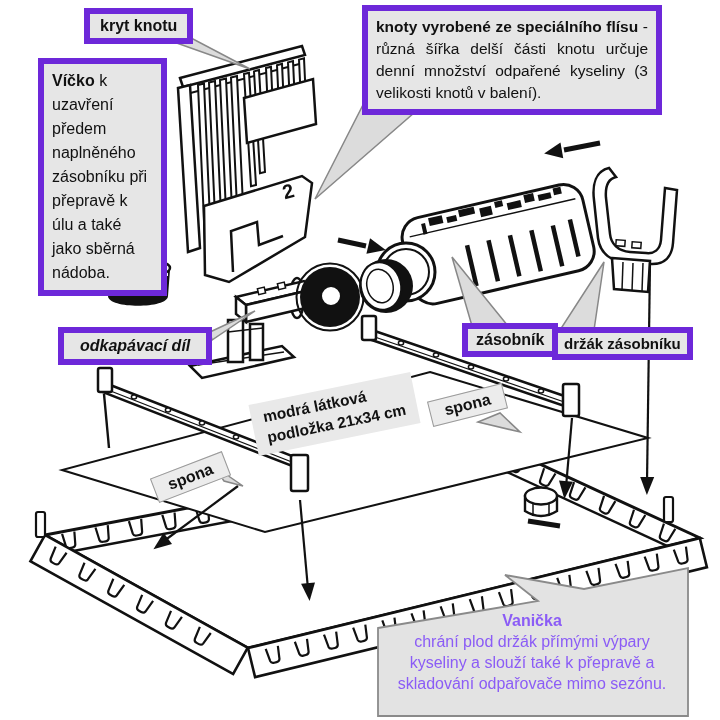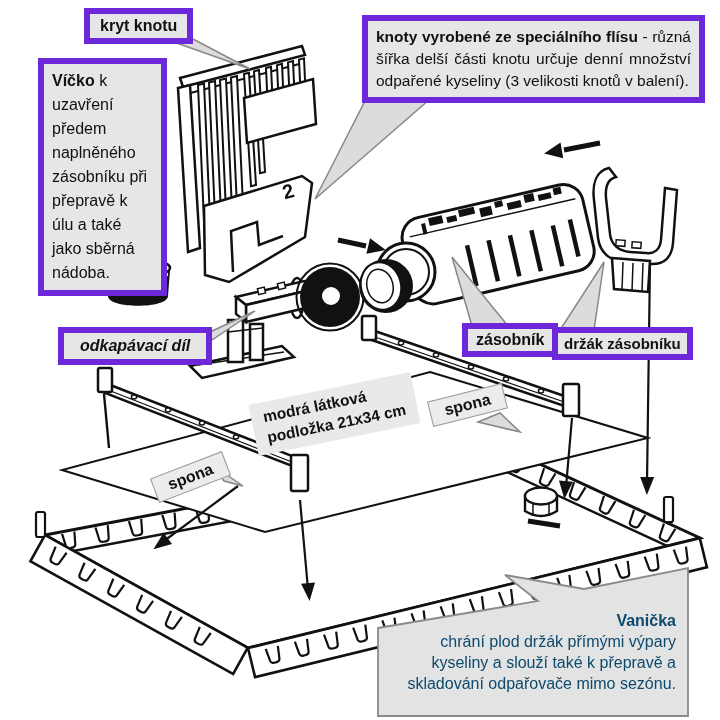--- a/index.html
+++ b/index.html
@@ -6,22 +6,22 @@
   .stage{position:relative;width:720px;height:720px;background:#fff;overflow:hidden;
          font-family:"Liberation Sans",sans-serif;color:#111;}
   svg.art{position:absolute;left:0;top:0;z-index:1;}
   .callout{position:absolute;z-index:2;background:#e6e6e6;border:6px solid #6d28d9;
            color:#111;box-sizing:border-box;}
   .lbl{font-weight:bold;font-size:16px;white-space:nowrap;padding:3px 10px;}
   .spona{background:#ececec;border:1.5px solid #9a9a9a;font-weight:bold;font-size:16px;
          white-space:nowrap;padding:3px 14px;}
   .textbox{font-size:15.5px;line-height:1.42;padding:5px 8px;}
   .noborder{border:none;background:#e9e9e9;}
-  .vanicka-text{position:absolute;z-index:2;text-align:right;font-size:16px;line-height:1.32;
-                color:#0c4a6e;background:transparent;}
+  .vanicka-text{position:absolute;z-index:2;text-align:center;font-size:16px;line-height:1.32;
+                color:#8b5cf6;background:transparent;}
   .vanicka-text b{display:block;}
   b.inlinebold{font-weight:bold;}
   .slotrow use{stroke:#111;stroke-width:2.2;fill:#fff;}
   .thin{stroke:#111;stroke-width:1.5;fill:none;}
 </style>
 </head>
 <body>
 
 <div class="stage">
 
@@ -255,21 +255,21 @@
     <path d="M214,466 L224,481 L243,486 Z"></path>
     <path d="M478,422 L500,413 L520,432 Z"></path>
     <path d="M210,332 L212,340 L255,311 Z"></path>
   </g>
 </svg>
 
 <div class="callout lbl" style="left:84px;top:8px;">kryt knotu</div>
 
 <div class="callout textbox" style="left:38px;top:58px;width:129px;min-height:178px;font-size:16px;line-height:1.5;"><b class="inlinebold">Víčko</b><span> k uzavření předem naplněného zásobníku při přepravě k úlu a také jako sběrná nádoba.</span></div>
 
-<div class="callout textbox" style="left:362px;top:5px;width:343px;text-align:justify;margin-top:10px;"><b class="inlinebold">knoty vyrobené ze speciálního flísu</b><span> - různá šířka delší části knotu určuje denní množství odpařené kyseliny (3 velikosti knotů v balení).</span></div>
+<div class="callout textbox" style="left:362px;top:5px;width:300px;text-align:justify;"><b class="inlinebold">knoty vyrobené ze speciálního flísu</b><span> - různá šířka delší části knotu určuje denní množství odpařené kyseliny (3 velikosti knotů v balení).</span></div>
 
 <div class="callout lbl" style="left:58px;top:327px;padding:4px 16px;font-style:italic;">odkapávací díl</div>
 
 <div class="callout lbl" style="left:552px;top:327px;padding:2px 6px;font-size:15px;">držák zásobníku</div>
 
 <div class="callout lbl" style="left:462px;top:323px;padding:2px 8px;">zásobník</div>
 
 <div class="callout spona" style="left:152px;top:464px;transform:rotate(-21deg);">spona</div>
 
 <div class="callout spona" style="left:429px;top:392px;transform:rotate(-14deg);">spona</div>

